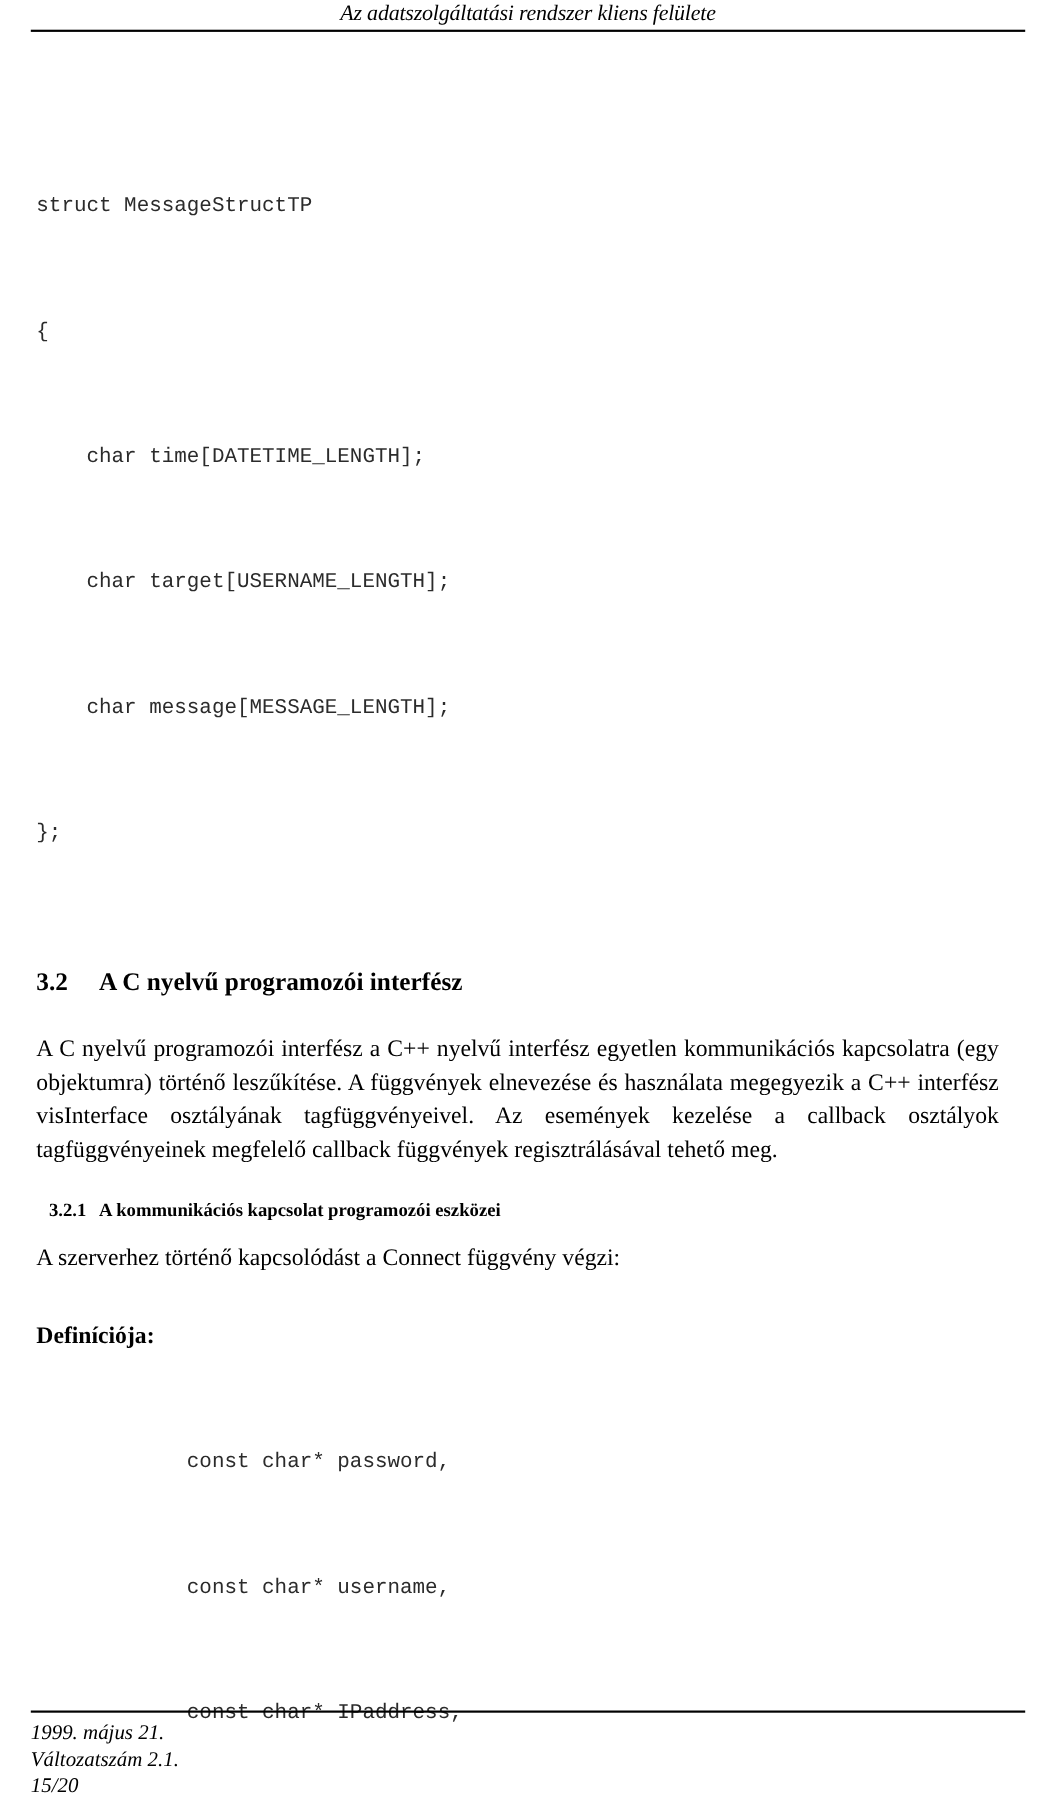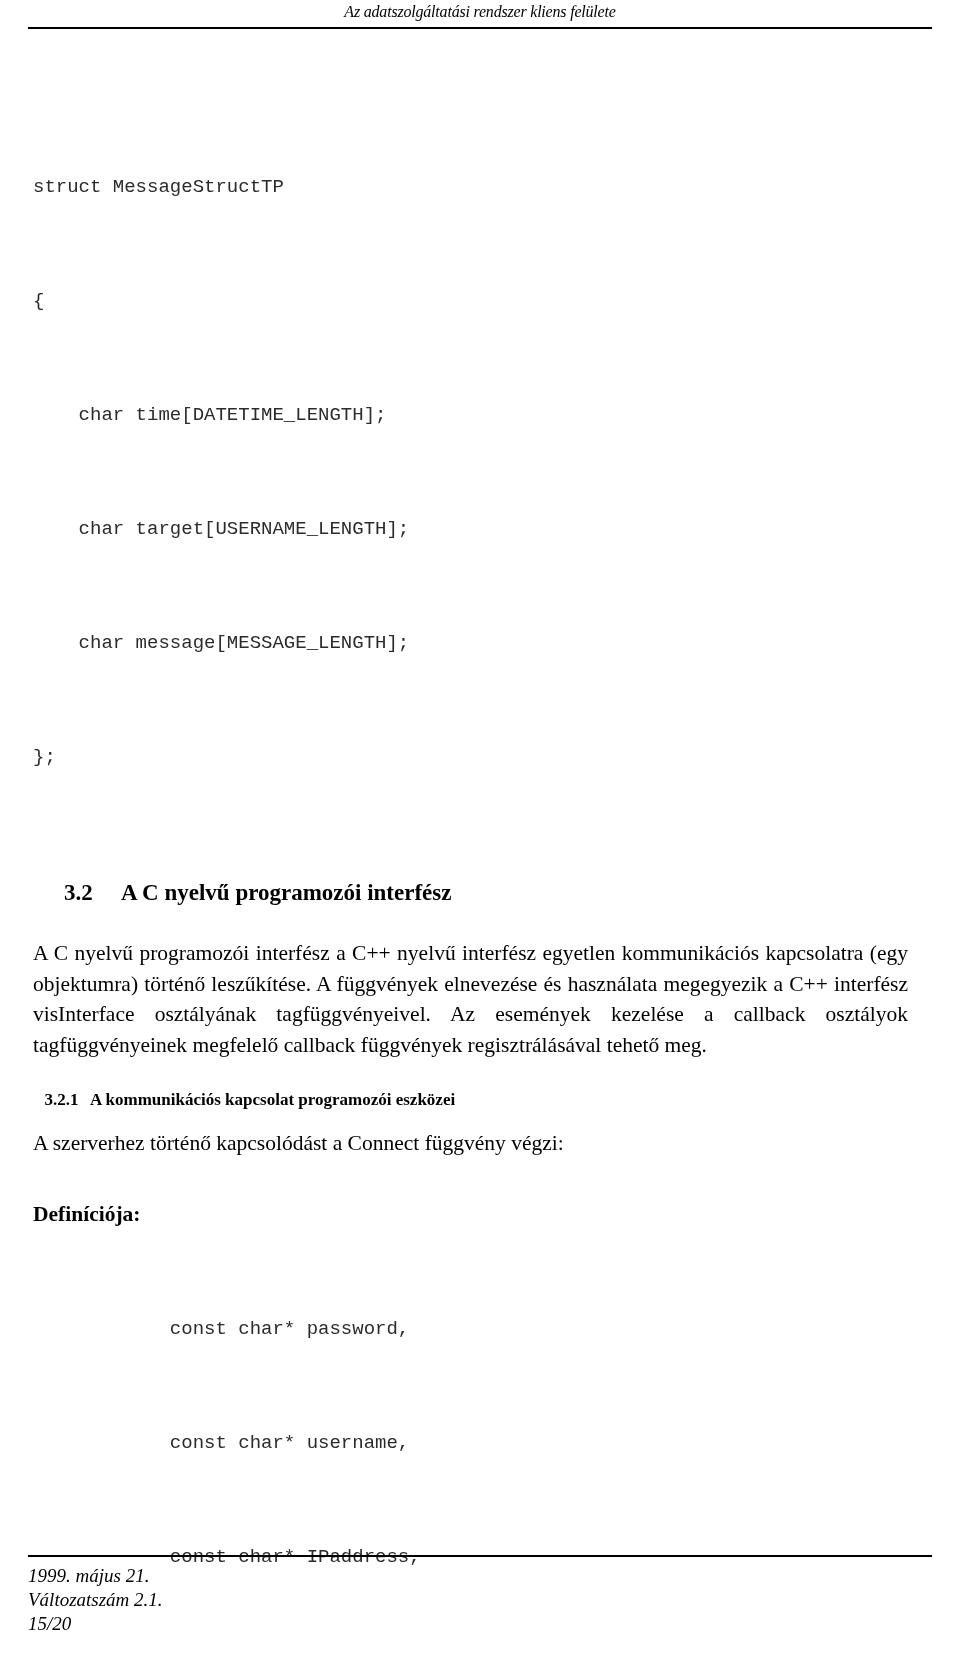--- a/index.html
+++ b/index.html
@@ -29,21 +29,21 @@
   .page-header {
     position: absolute;
     left: 28px;
     right: 28px;
     top: 0;
     height: 30px;
   }
   .page-header .header-title {
     text-align: center;
     font-style: italic;
-    font-size: 16px;
+    font-size: 20px;
     line-height: 24px;
     letter-spacing: -0.2px;
     white-space: nowrap;
   }
   .page-header .header-rule {
     position: absolute;
     left: 0;
     right: 0;
     top: 27px;
     height: 0;
@@ -78,21 +78,21 @@
   }
   h2.sec {
     font-size: 23px;
     line-height: 30px;
   }
   h3.sec {
     font-size: 17px;
     line-height: 28px;
     text-align: center;
   }
-  h2.sec .num { width: 57px; flex: none; margin-left: 31px; }
+  h2.sec .num { width: 57px; flex: none; }
   h3.sec .num { width: 57px; flex: none; }
 
   p.body {
     margin: 0;
     font-size: 21.5px;
     line-height: 30.5px;
     text-align: justify;
   }
   p.body.nojust { text-align: left; font-family: Liberation Serif, serif; }
 

